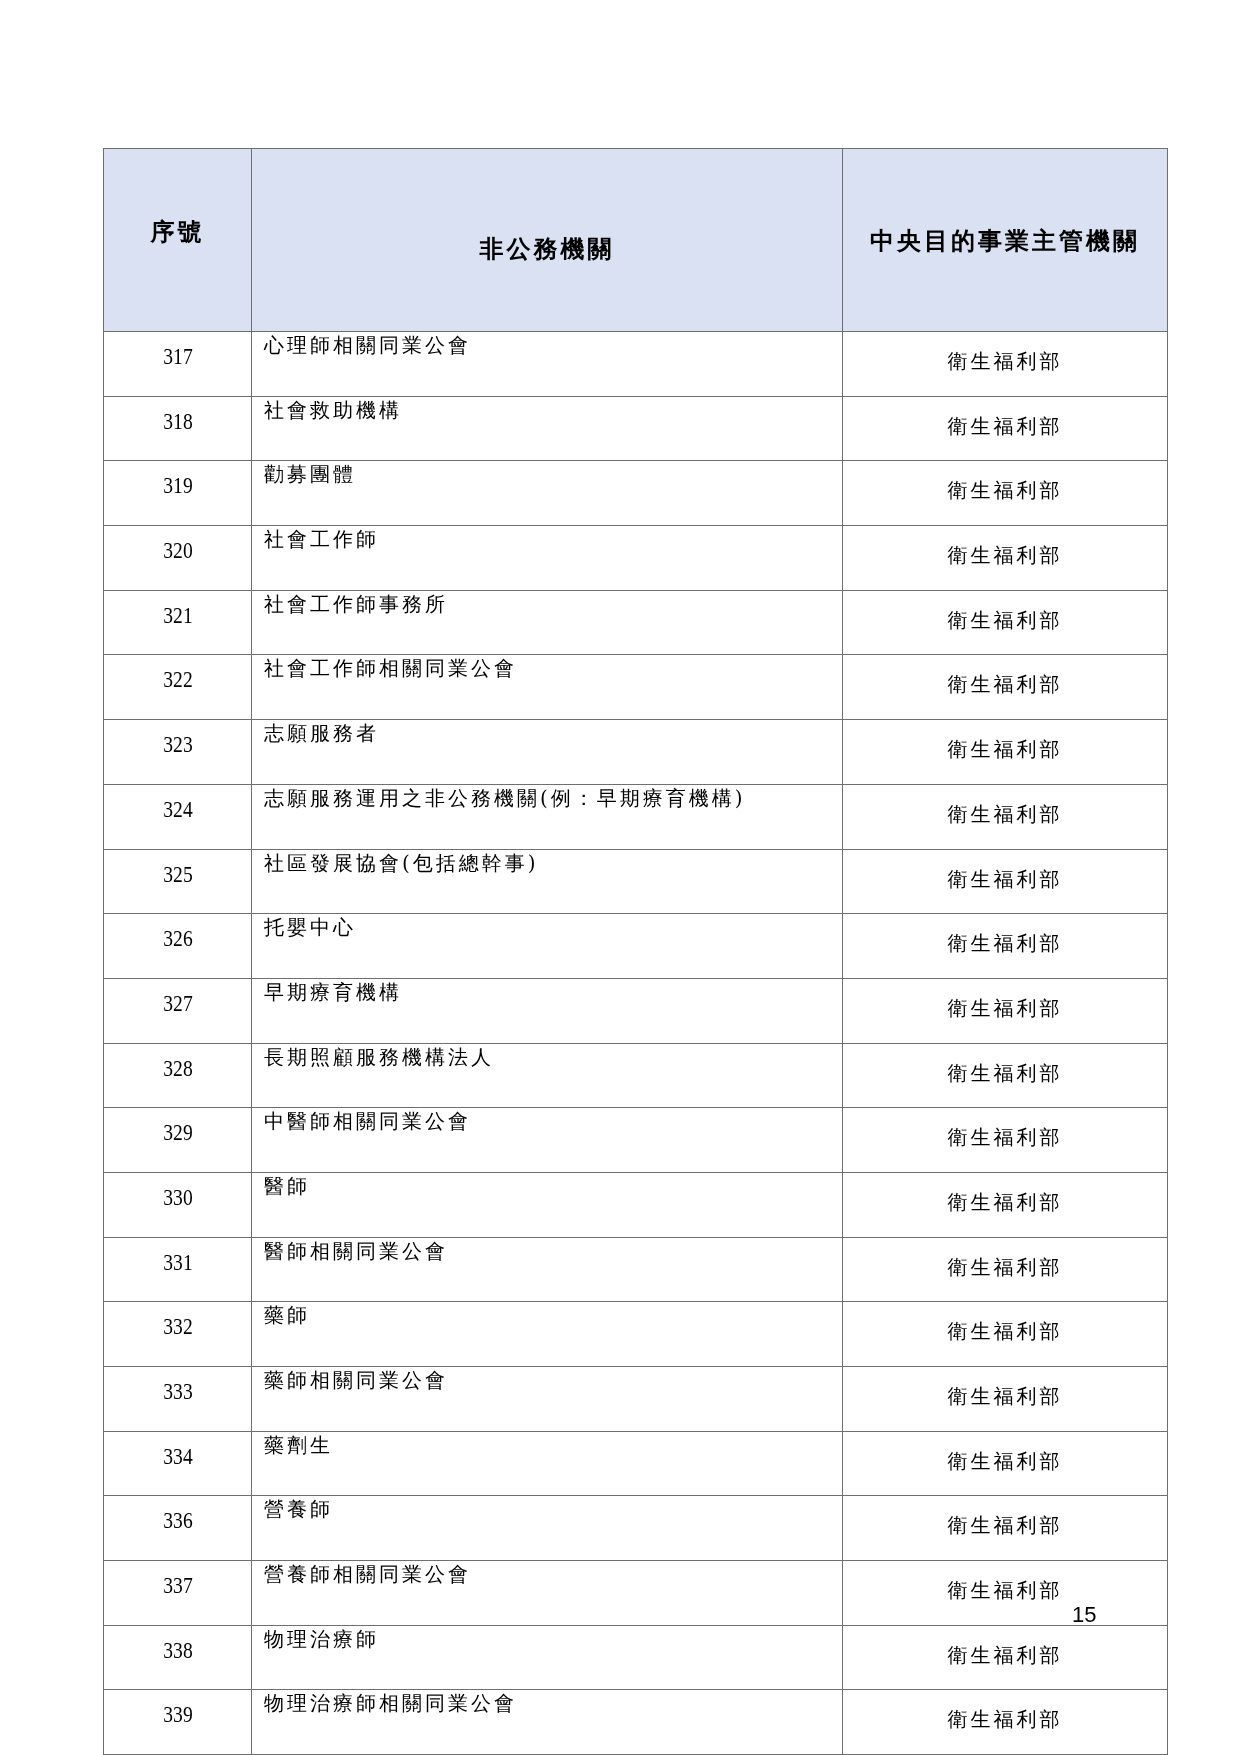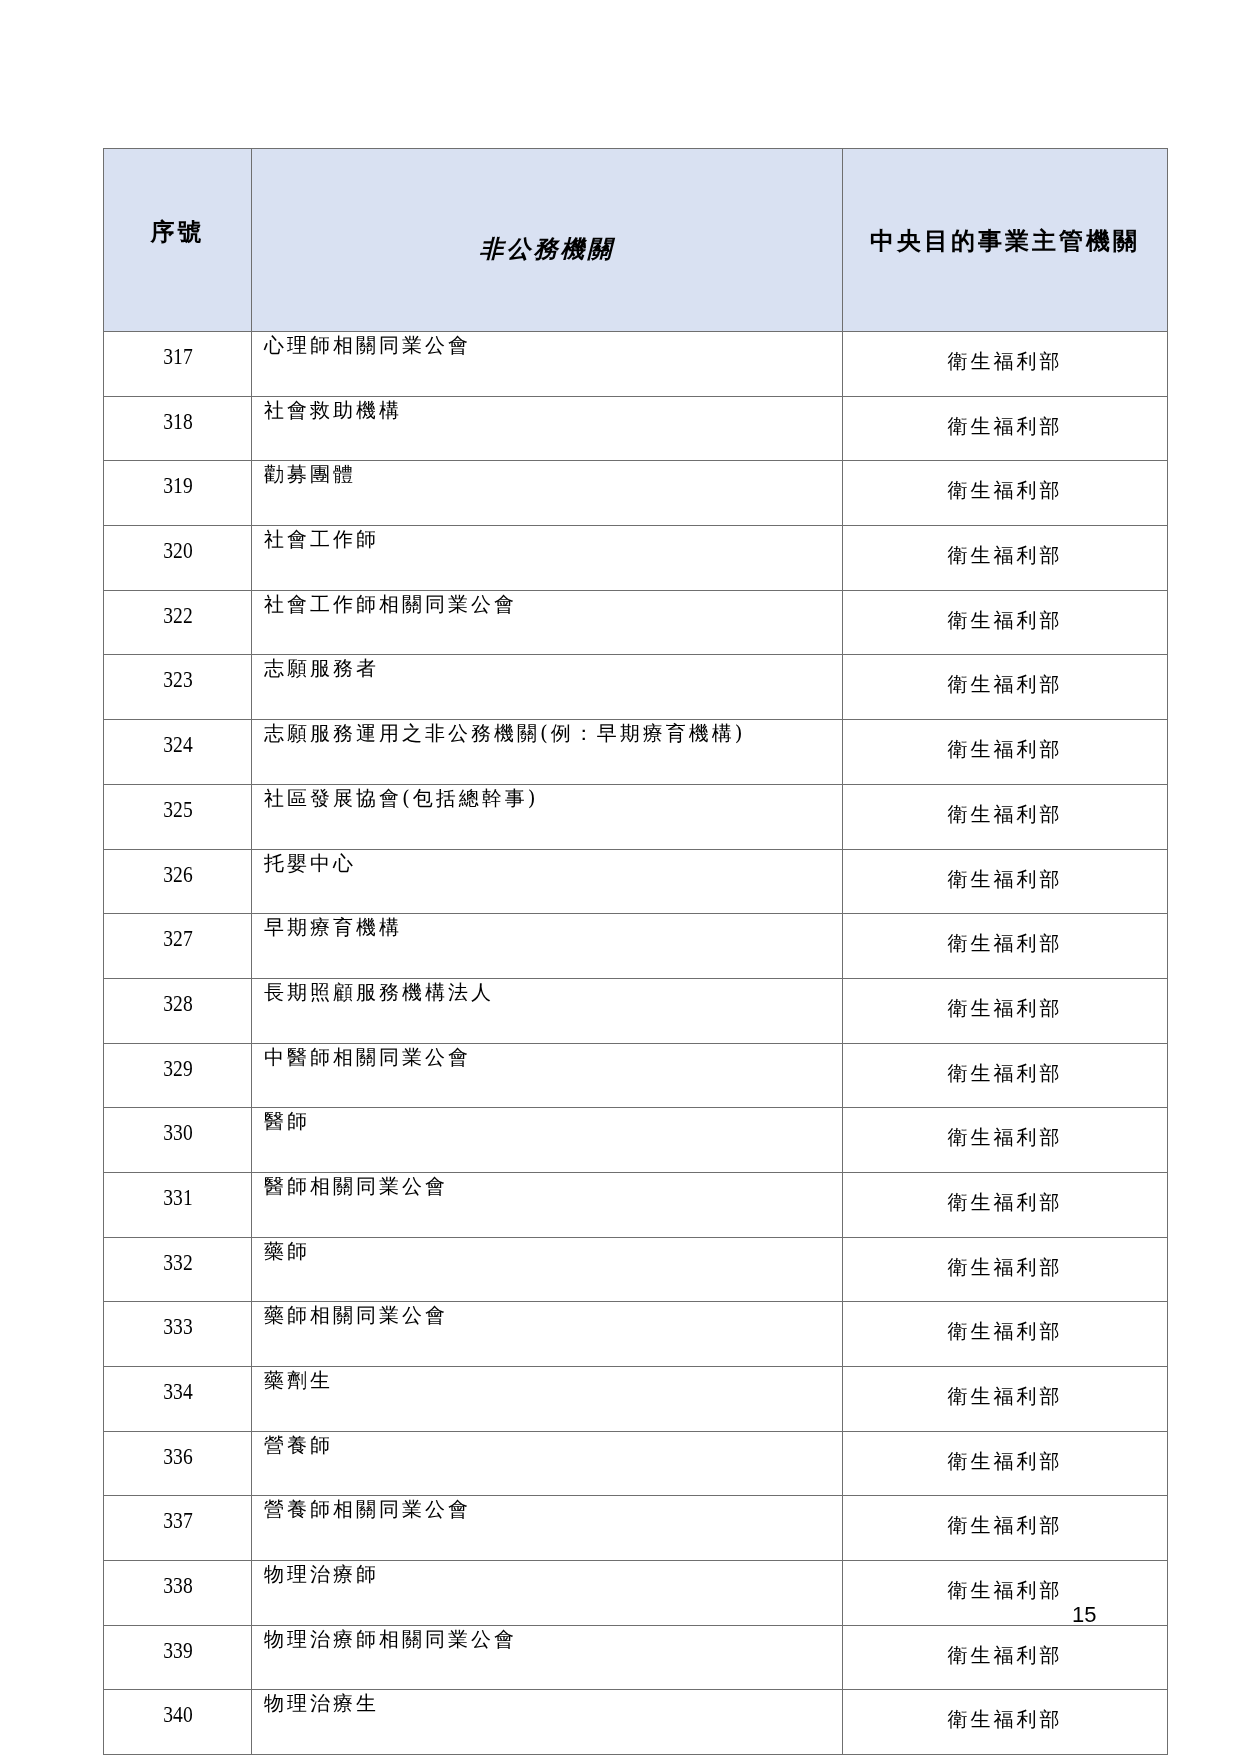--- a/index.html
+++ b/index.html
@@ -4,21 +4,21 @@
 <style>
   html, body { margin:0; padding:0; background:#ffffff; }
   body { width:1241px; height:1755px; position:relative; overflow:hidden;
          font-family: "DejaVu Serif", "Liberation Serif", serif; color:#000; }
   .tbl { position:absolute; left:103px; top:148px; width:1064px;
          border-collapse:collapse; table-layout:fixed; }
   .tbl td, .tbl th { border:1.5px solid #6f6f6f; padding:0; }
   .tbl th { background:#d9e1f2; height:164px; font-weight:bold;
             font-size:24px; letter-spacing:3px; vertical-align:middle; }
   .tbl th.c1 { text-align:center; vertical-align:middle; padding-bottom:16px; }
-  .tbl th.c2 { text-align:center; padding-top:18px;font-style:italic; }
+  .tbl th.c2 { text-align:center; padding-top:18px; }
   .tbl th.c3 { text-align:center; padding-top:1px; }
   .tbl td { height:47.7px; font-size:20px; vertical-align:top; }
   .tbl td.num { text-align:center; font-family:"Liberation Serif", serif;
                 font-size:23px; padding-top:12px; transform:scaleX(0.85); }
   .tbl td.name { text-align:left; padding-left:12px; letter-spacing:3px; }
   .tbl td.auth { text-align:center; padding-top:16px; letter-spacing:3px; }
   .col1 { width:148px; } .col2 { width:591px; } .col3 { width:325px; }
   .pageno { position:absolute; left:1072px; top:1602px; font-size:22px;
             font-family:"Liberation Sans", sans-serif; }
 </style>
@@ -50,20 +50,25 @@
         <td class="auth">衛生福利部</td>
       </tr>
       <tr>
         <td class="num">319</td>
         <td class="name">勸募團體</td>
         <td class="auth">衛生福利部</td>
       </tr>
       <tr>
         <td class="num">320</td>
         <td class="name">社會工作師</td>
+        <td class="auth">衛生福利部</td>
+      </tr>
+      <tr>
+        <td class="num">321</td>
+        <td class="name">社會工作師事務所</td>
         <td class="auth">衛生福利部</td>
       </tr>
       <tr>
         <td class="num">322</td>
         <td class="name">社會工作師相關同業公會</td>
         <td class="auth">衛生福利部</td>
       </tr>
       <tr>
         <td class="num">323</td>
         <td class="name">志願服務者</td>

